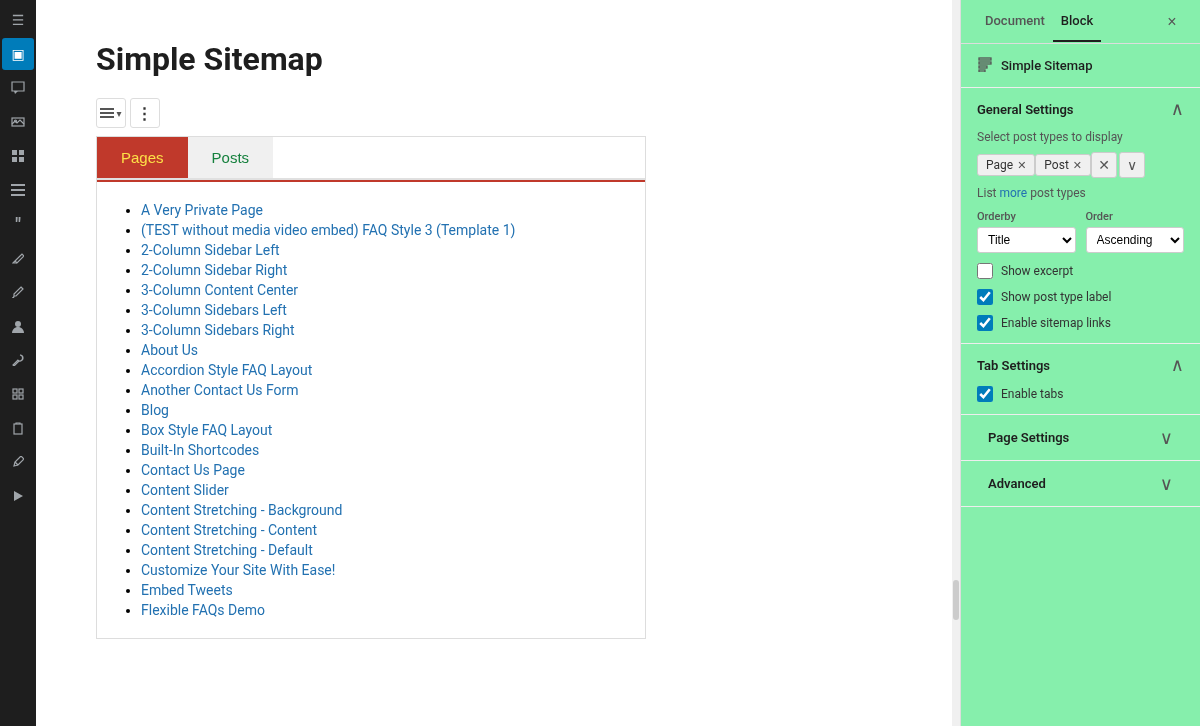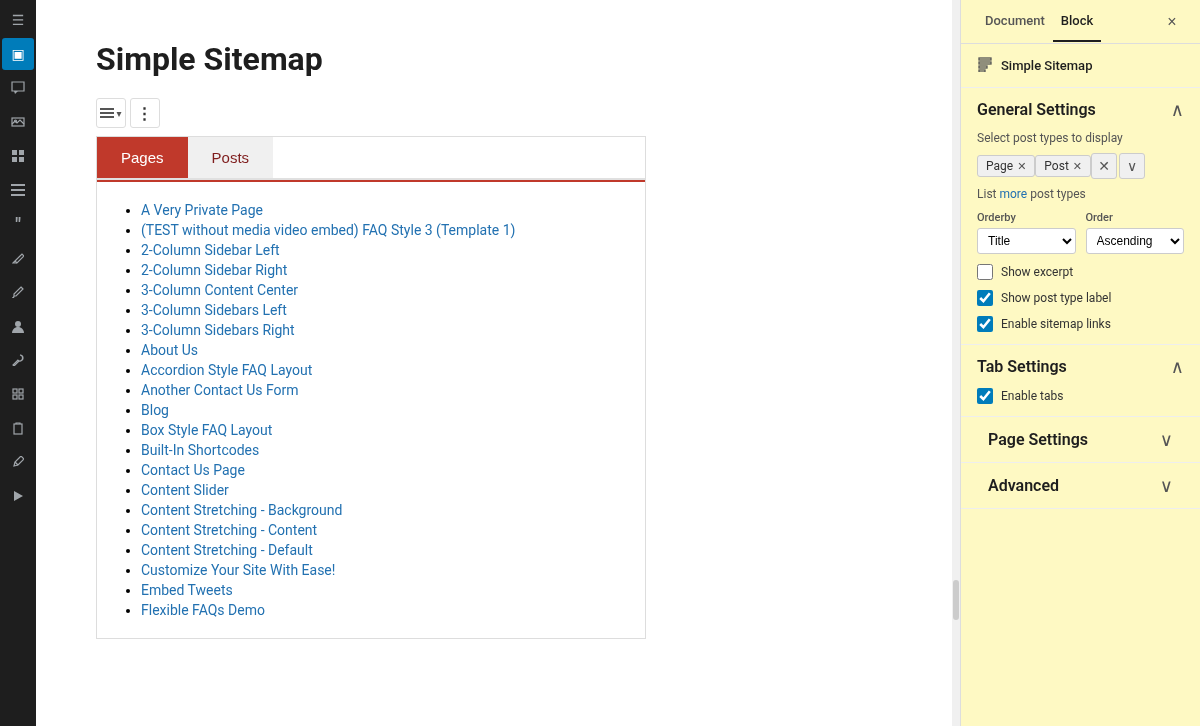--- a/index.html
+++ b/index.html
@@ -83,25 +83,25 @@
       cursor: pointer;
       font-size: 15px;
       font-weight: 500;
       color: #555;
       border: none;
       background: none;
       position: relative;
     }
     .tab.active {
       background: #c0392b;
-      color: #ffffff;
+      color: #fde047;
     }
     .tab.inactive {
       background: #f0f0f0;
-      color: #7f1d1d;
+      color: #15803d;
     }
 
     .sitemap-content {
       padding: 16px 24px;
       max-height: 500px;
       overflow-y: auto;
     }
     .sitemap-content ul {
       list-style: disc;
       padding-left: 20px;
@@ -111,21 +111,21 @@
       font-size: 14px;
     }
     .sitemap-content ul li a {
       color: #2271b1;
       text-decoration: none;
     }
 
     
     .right-panel {
       width: 240px;
-      background: #fef9c3;
+      background: #86efac;
       border-left: 1px solid #ddd;
       display: flex;
       flex-direction: column;
       flex-shrink: 0;
       overflow-y: auto;
     }
 
     .panel-header {
       display: flex;
       align-items: center;
@@ -182,21 +182,21 @@
       border-bottom: 1px solid #eee;
     }
     .section-header {
       display: flex;
       align-items: center;
       justify-content: space-between;
       cursor: pointer;
       margin-bottom: 12px;
     }
     .section-title {
-      font-size: 16px;
+      font-size: 13px;
       font-weight: 600;
       color: #1e1e1e;
     }
     .section-toggle {
       font-size: 18px;
       color: #555;
       line-height: 1;
     }
 
     .post-types-row {

